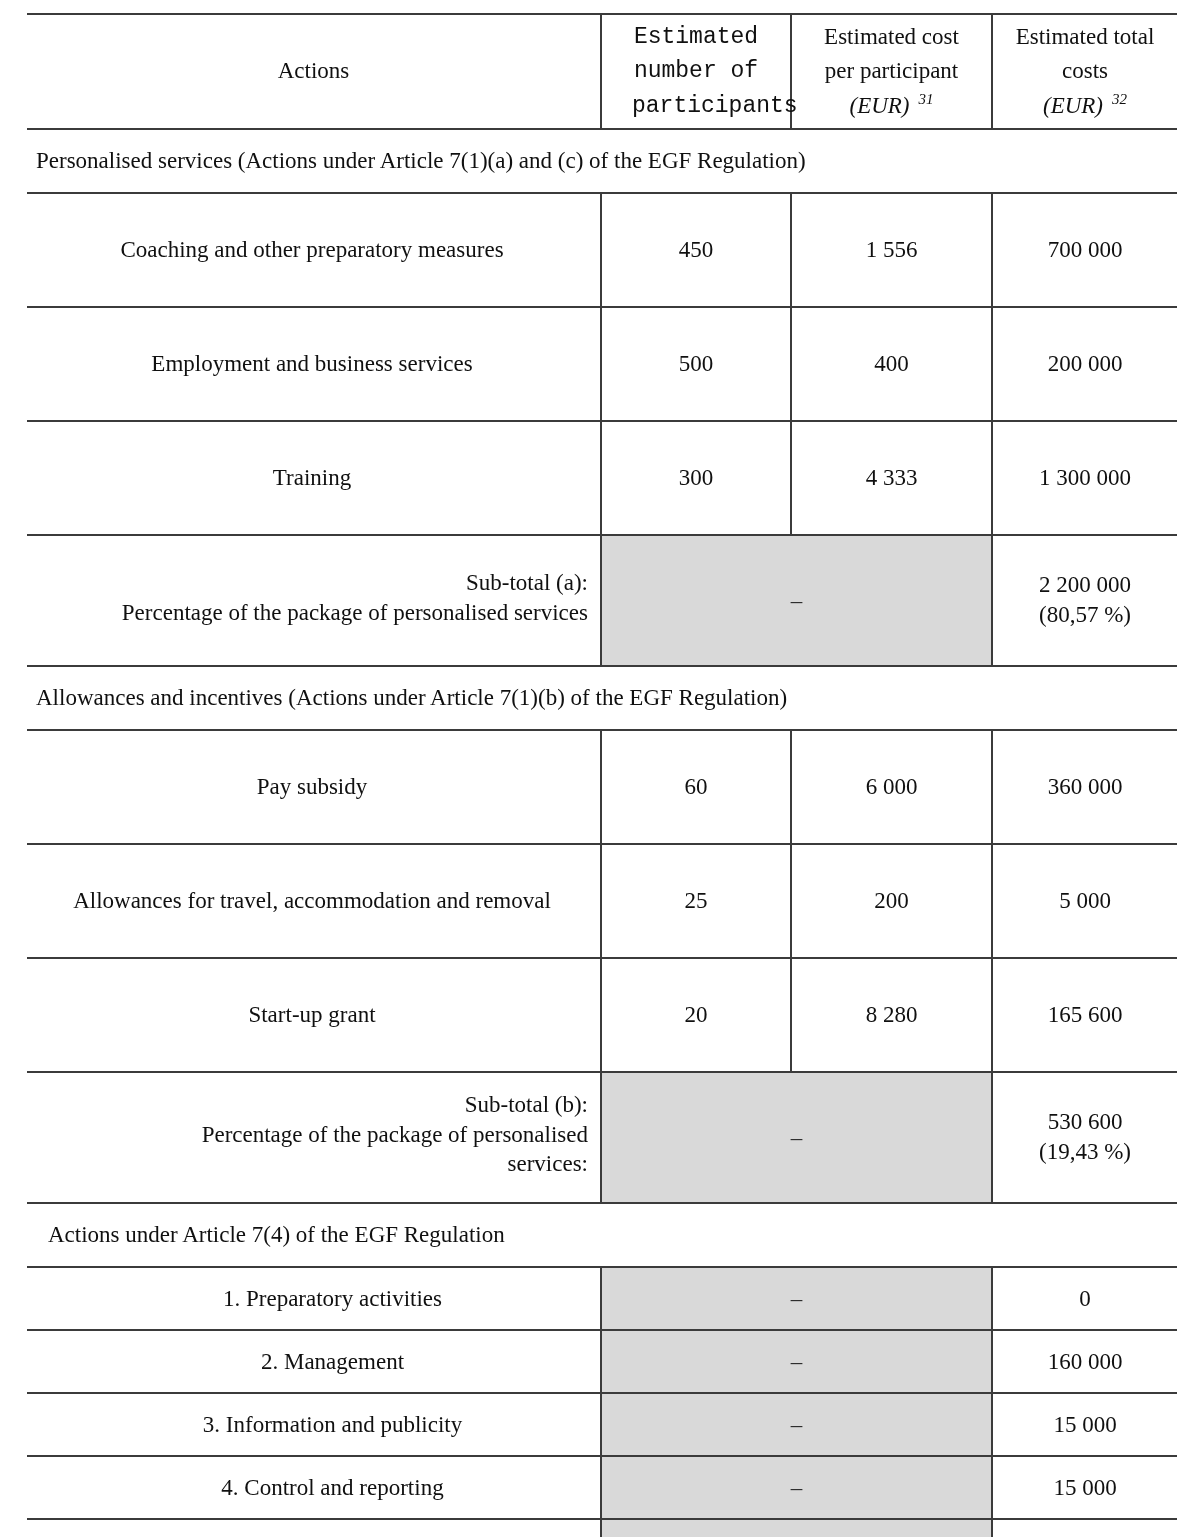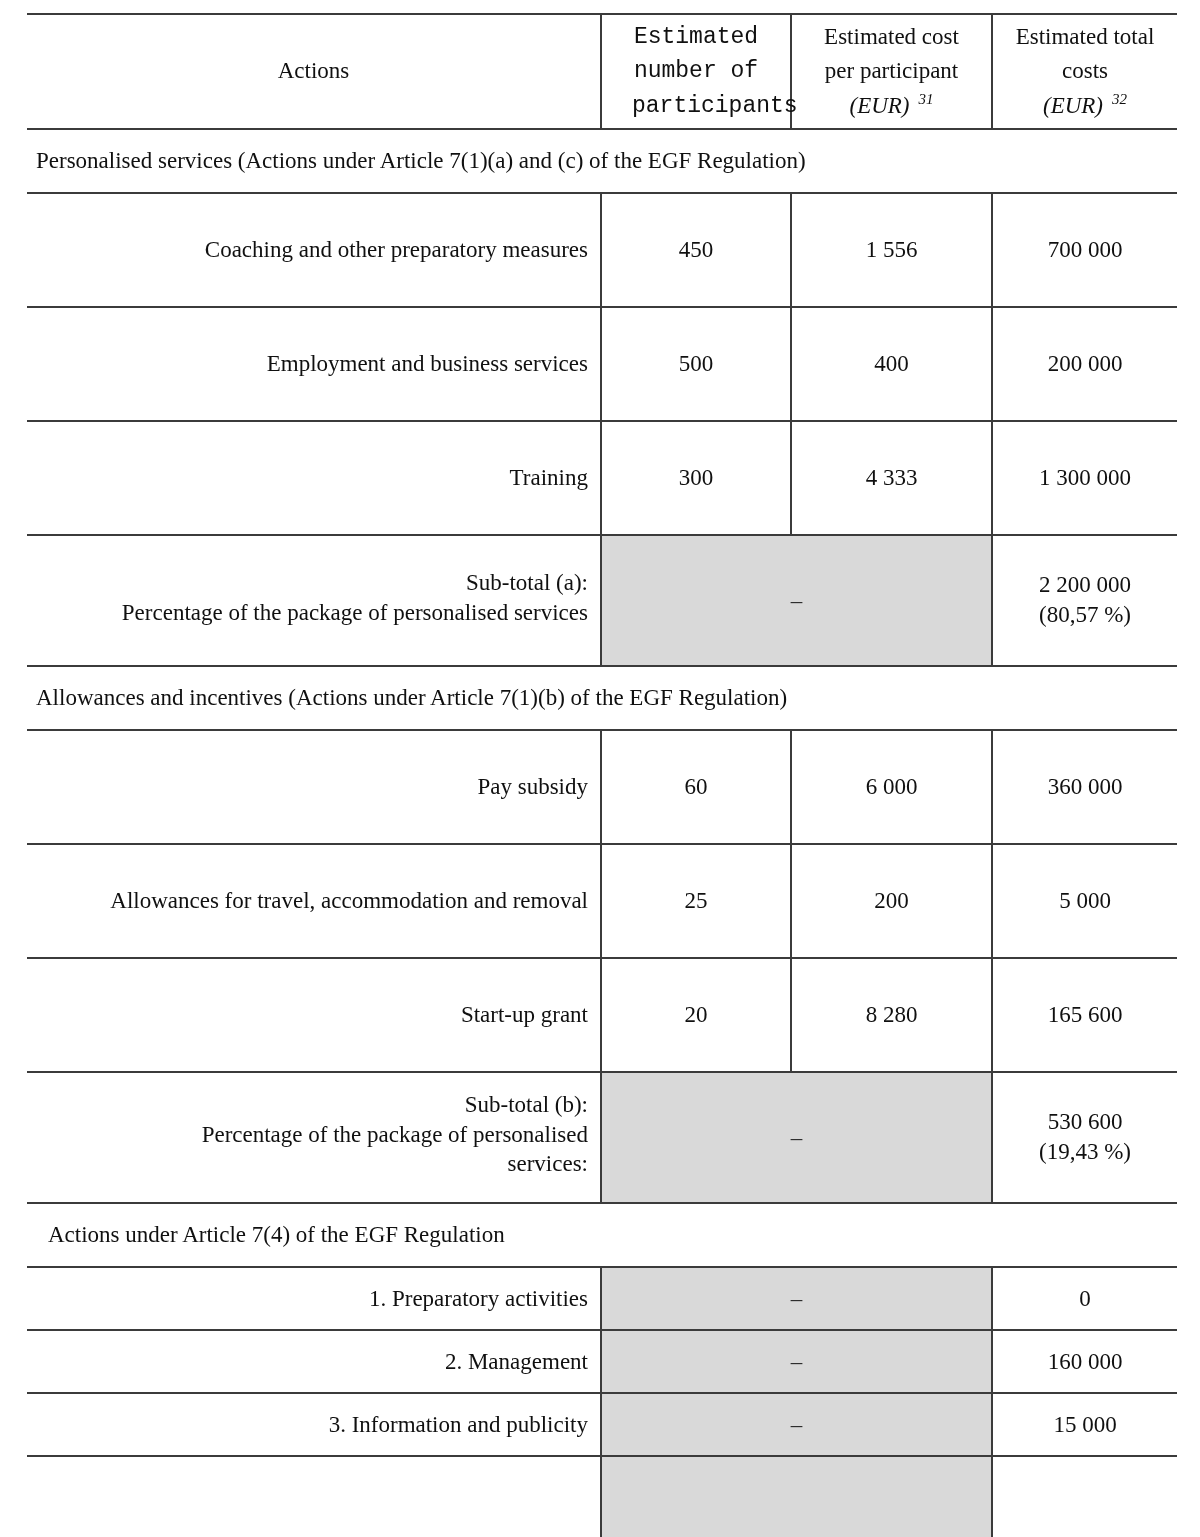--- a/index.html
+++ b/index.html
@@ -24,21 +24,21 @@
   .rh-small td { height:49px; }
   .rh-subc td { height:98px; }
   
   .hcell { text-align:center; line-height:1.5; }
   .hc2 { padding:0 30px;font-family:Liberation Mono, monospace; }
   .hc3 { padding:0 18px; }
   .hc4 { padding:0 10px; }
   .unit { font-style:italic;margin-top:20px; }
   sup.fn { font-style:italic; font-size:15px; line-height:0;margin-left:9px; }
   
-  .label { padding:6px 12px 6px 9px; text-align:right; }
+  .label { padding:6px 12px 6px 9px; text-align:center; }
   .indent { padding-left:50px; }
   .sectionTitle { padding:6px 10px 6px 9px; text-align:left; }
   .sec3 { padding-left:21px; }
   .num { text-align:center; }
   .shade { background:#d9d9d9; text-align:center; color:#2e2e2e; }
   .subLabel { text-align:right; padding:4px 12px 10px 8px; }
   .subLabel .l2 { max-width:472px; margin-left:auto; }
   .twoline {
     display:flex; flex-direction:column; justify-content:space-between;
     align-items:center; box-sizing:border-box;
@@ -167,20 +167,25 @@
     <tr class="rh-small">
       <td class="label indent"><span>2. Management</span></td>
       <td colspan="2" class="shade vl"><span>–</span></td>
       <td class="num vl"><span>160 000</span></td>
     </tr>
     <tr class="rh-small">
       <td class="label indent"><span>3. Information and publicity</span></td>
       <td colspan="2" class="shade vl"><span>–</span></td>
       <td class="num vl"><span>15 000</span></td>
     </tr>
+    <tr class="rh-small">
+      <td class="label indent"><span>4. Control and reporting</span></td>
+      <td colspan="2" class="shade vl"><span>–</span></td>
+      <td class="num vl"><span>15 000</span></td>
+    </tr>
 
     <tr class="rh-subc">
       <td class="subLabel">
         
         
       </td>
       <td colspan="2" class="shade vl"></td>
       <td class="num vl">
         
       </td>

